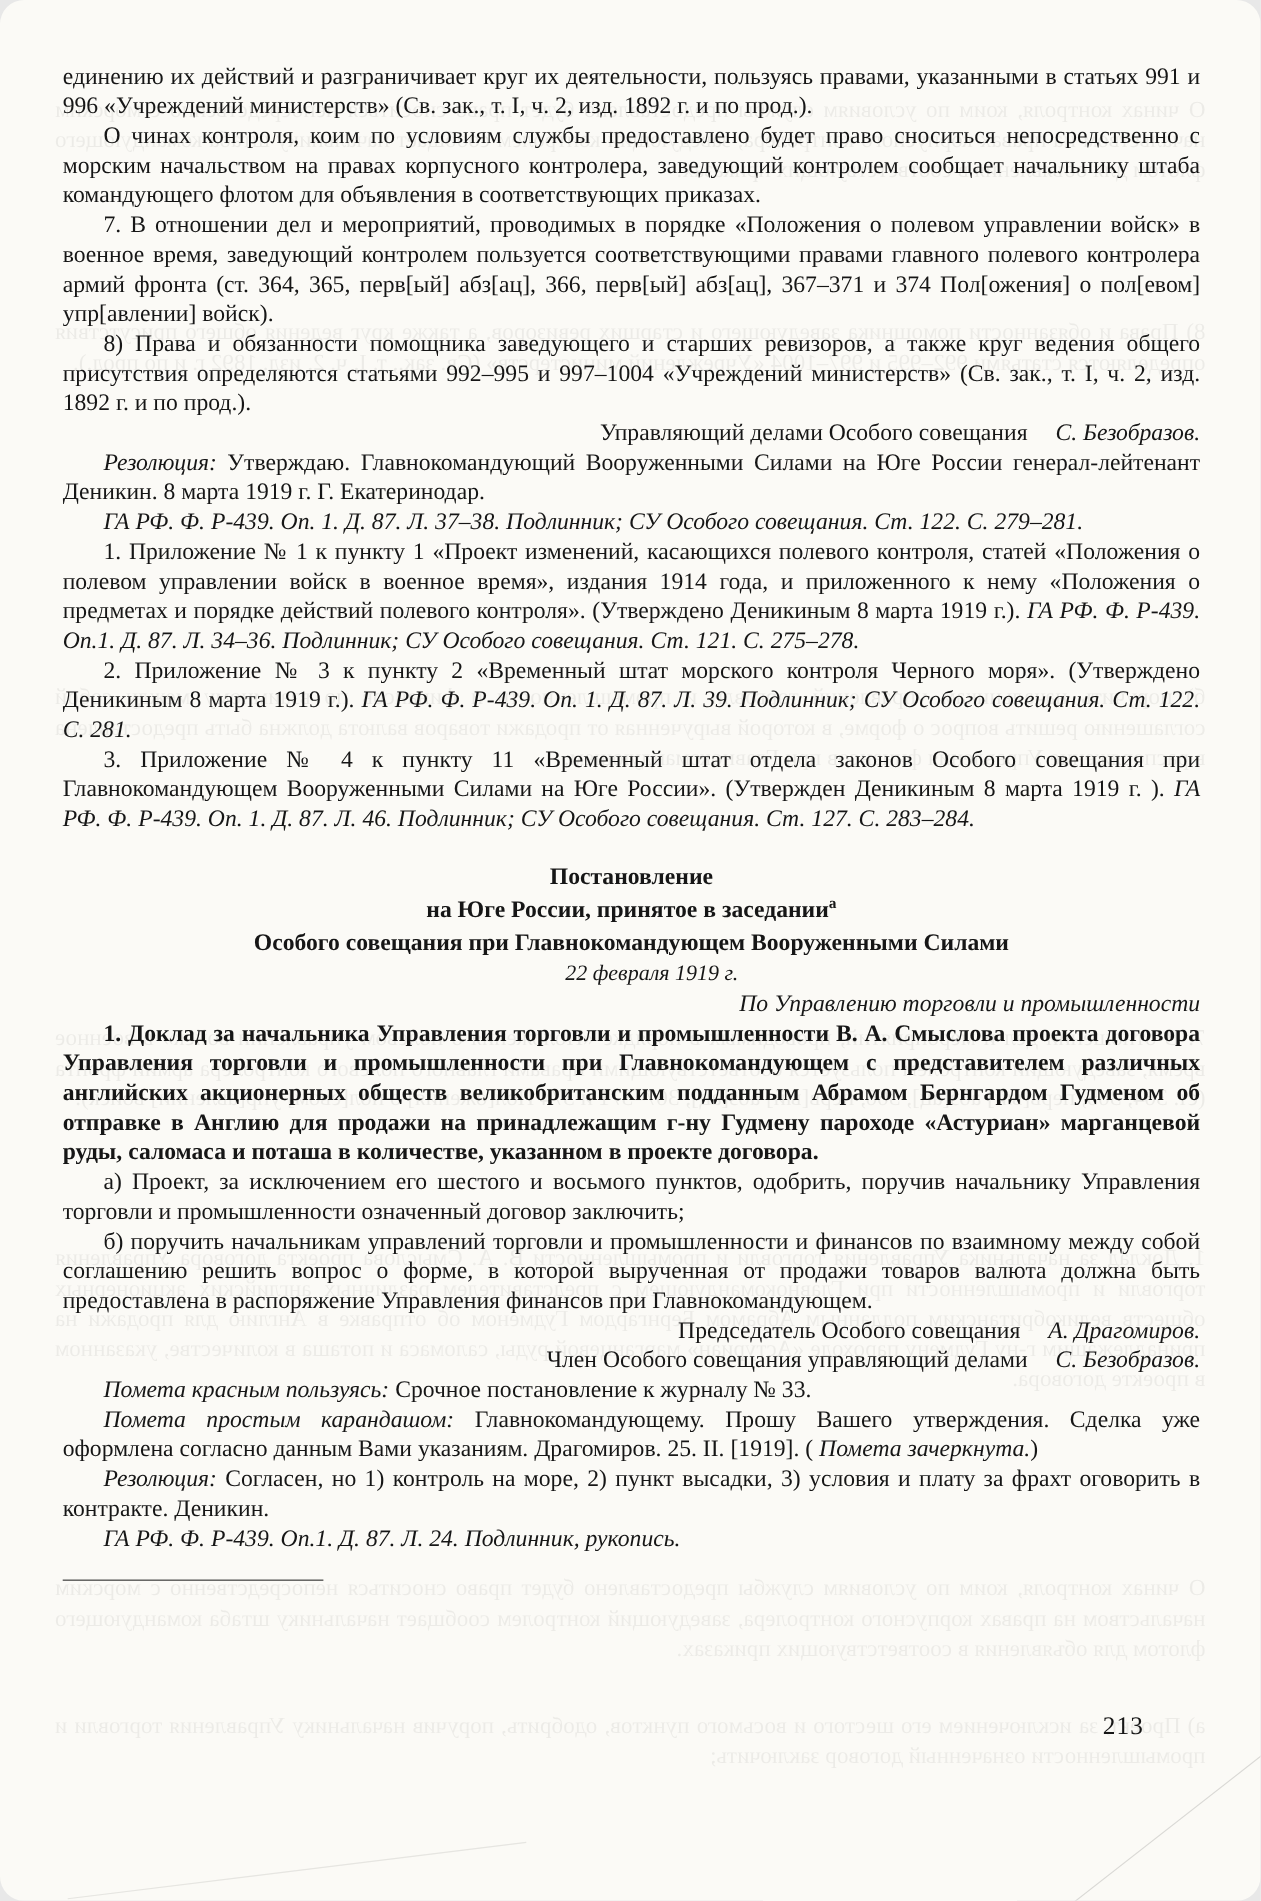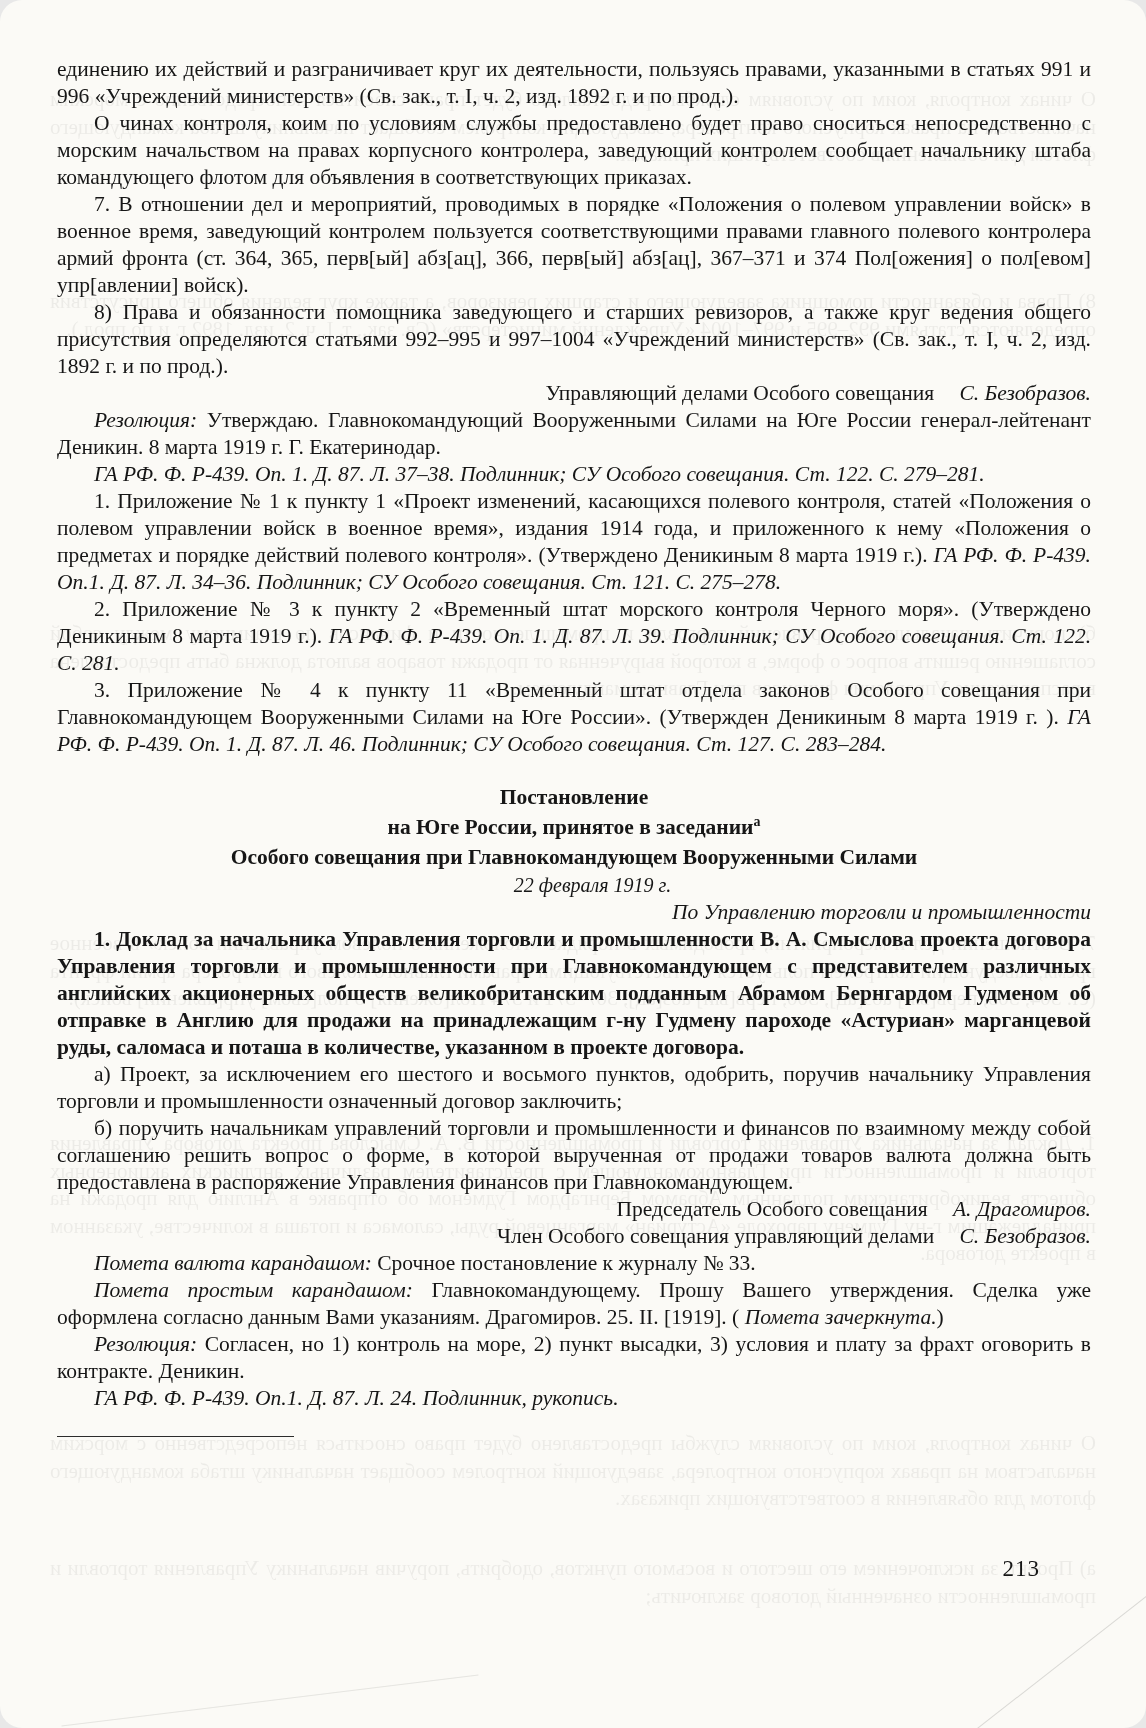--- a/index.html
+++ b/index.html
@@ -102,21 +102,21 @@
     <p>б) поручить начальникам управлений торговли и промышленности и финансов по взаимному между собой соглашению решить вопрос о форме, в которой вырученная от продажи товаров валюта должна быть предоставлена в распоряжение Управления финансов при Главнокомандующем.</p>
 
     <p class="sig-line">
       <span>Председатель Особого совещания </span><span class="sig-name">А. Драгомиров.</span>
     </p>
     <p class="sig-line">
       <span>Член Особого совещания управляющий делами </span><span class="sig-name">С. Безобразов.</span>
     </p>
 
     <p>
-      <span class="lead-italic">Помета валюта карандашом:</span><span> Срочное постановление к журналу № 33.</span>
+      <span class="lead-italic">Помета красным пользуясь:</span><span> Срочное постановление к журналу № 33.</span>
     </p>
 
     <p>
       <span class="lead-italic">Помета простым карандашом:</span><span> Главнокомандующему. Прошу Вашего утверждения. Сделка уже оформлена согласно данным Вами указаниям. Драгомиров. 25. II. [1919]. ( </span><span class="lead-italic">Помета зачеркнута.</span><span>)</span>
     </p>
 
     <p>
       <span class="lead-italic">Резолюция:</span><span> Согласен, но 1) контроль на море, 2) пункт высадки, 3) условия и плату за фрахт оговорить в контракте. Деникин.</span>
     </p>
 

